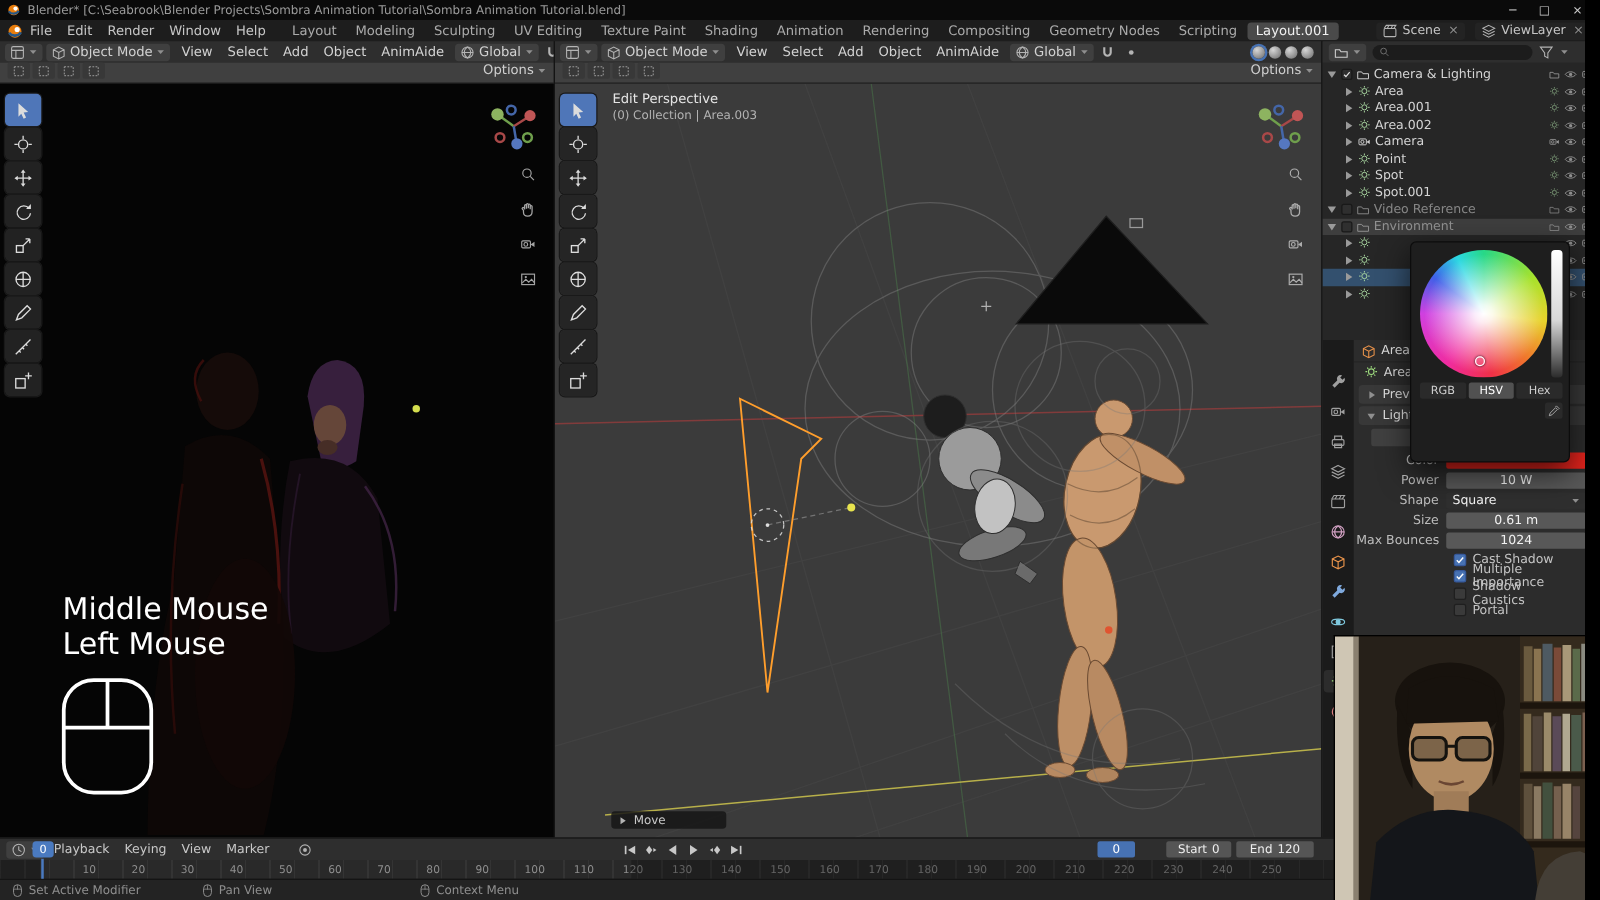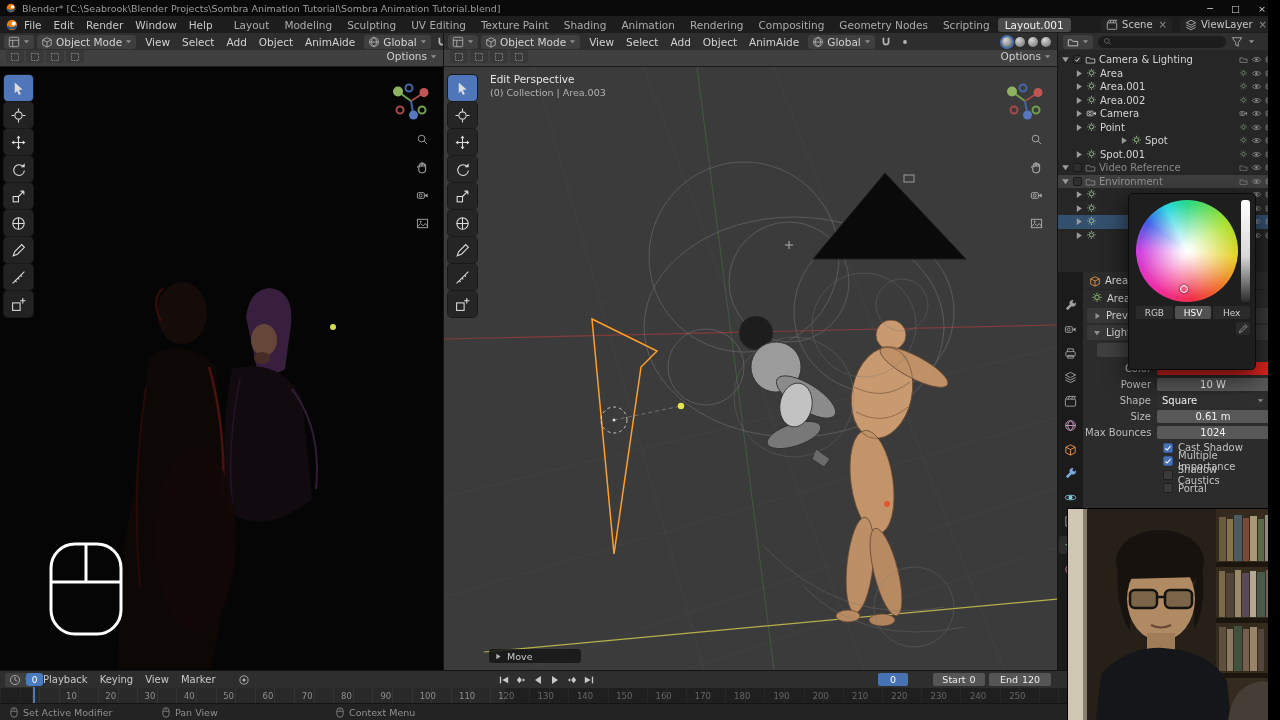--- a/index.html
+++ b/index.html
@@ -439,20 +439,24 @@
               </svg>
             </span></span>
           <span class="navic" data-name="viewport-photo-button"><span class="ic" data-name="photo-icon">
               <svg viewBox="0 0 14 14">
                 <rect x="1.5" y="2.5" width="11" height="9" fill="none" stroke="currentColor"></rect>
                 <path d="M2 10l3-3 2.5 2.5L10 7l2.5 3" fill="none" stroke="currentColor"></path>
                 <circle cx="5" cy="5" r="1" fill="currentColor"></circle>
               </svg>
             </span></span>
         </div>
+      <div class="overlay-text" data-name="tutorial-caption">
+        <div data-name="caption-line-1">Middle Mouse</div>
+        <div data-name="caption-line-2">Left Mouse</div>
+      </div>
       <div class="mouse-art" data-name="mouse-diagram-icon">
         <svg width="76" height="96" viewBox="0 0 76 96">
           <rect x="3" y="3" width="70" height="90" rx="24" fill="none" stroke="#fff" stroke-width="3"></rect>
           <path d="M38 3 V41 M3 41 H73" stroke="#fff" stroke-width="3" fill="none"></path>
         </svg>
       </div>
     </div>
   </div>
 
   <div class="vp-center" data-name="viewport-wireframe">
@@ -993,21 +997,21 @@
               </svg>
             </span>
             <span class="ocam" data-name="disable-in-render-toggle">
               <svg viewBox="0 0 14 14">
                 <rect x="1.5" y="4" width="7.5" height="6" rx="1" fill="none" stroke="currentColor"></rect>
                 <path d="M9 7l3.5-2.2v4.4z" fill="currentColor"></path>
                 <circle cx="5" cy="7" r="1.6" fill="none" stroke="currentColor"></circle>
               </svg>
             </span>
           </div>
-          <div class="orow" data-name="outliner-row-spot" style="padding-left: 16px; margin-left: 45px;">
+          <div class="orow" data-name="outliner-row-spot" style="padding-left: 16px;">
             <span class="oarrow" data-name="disclosure-icon">
               <svg viewBox="0 0 8 8">
                 <path d="M2.5 1v6L7 4z" fill="currentColor"></path>
               </svg>
             </span>
             <span class="ic" data-name="light-icon">
               <svg viewBox="0 0 14 14">
                 <circle cx="7" cy="6.2" r="2.6" fill="none" stroke="currentColor"></circle>
                 <path d="M7 1v1.6M7 9.8v1.6M1.6 6.2h1.6M10.8 6.2h1.6M3.2 2.4l1.1 1.1M9.7 3.5l1.1-1.1M3.2 10l1.1-1.1M9.7 8.9l1.1 1.1" stroke="currentColor"></path>
               </svg>

